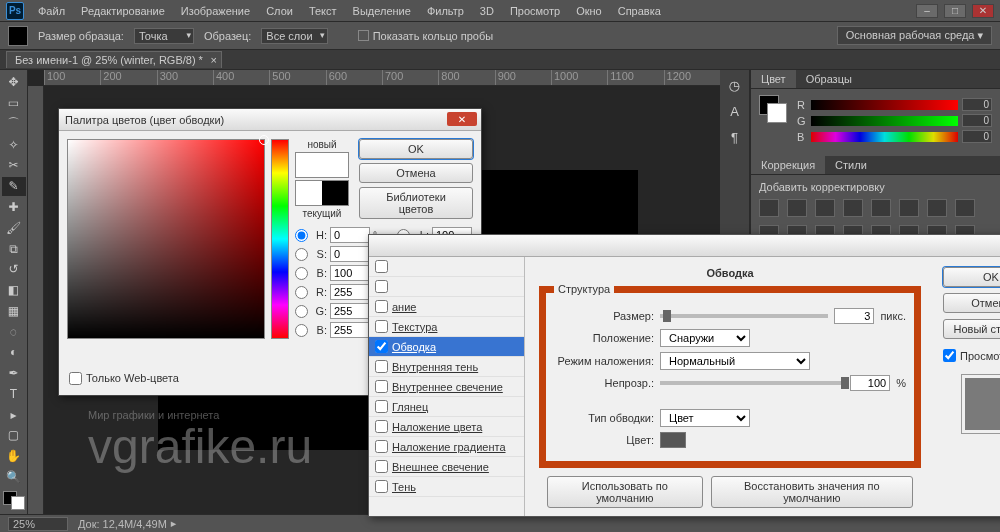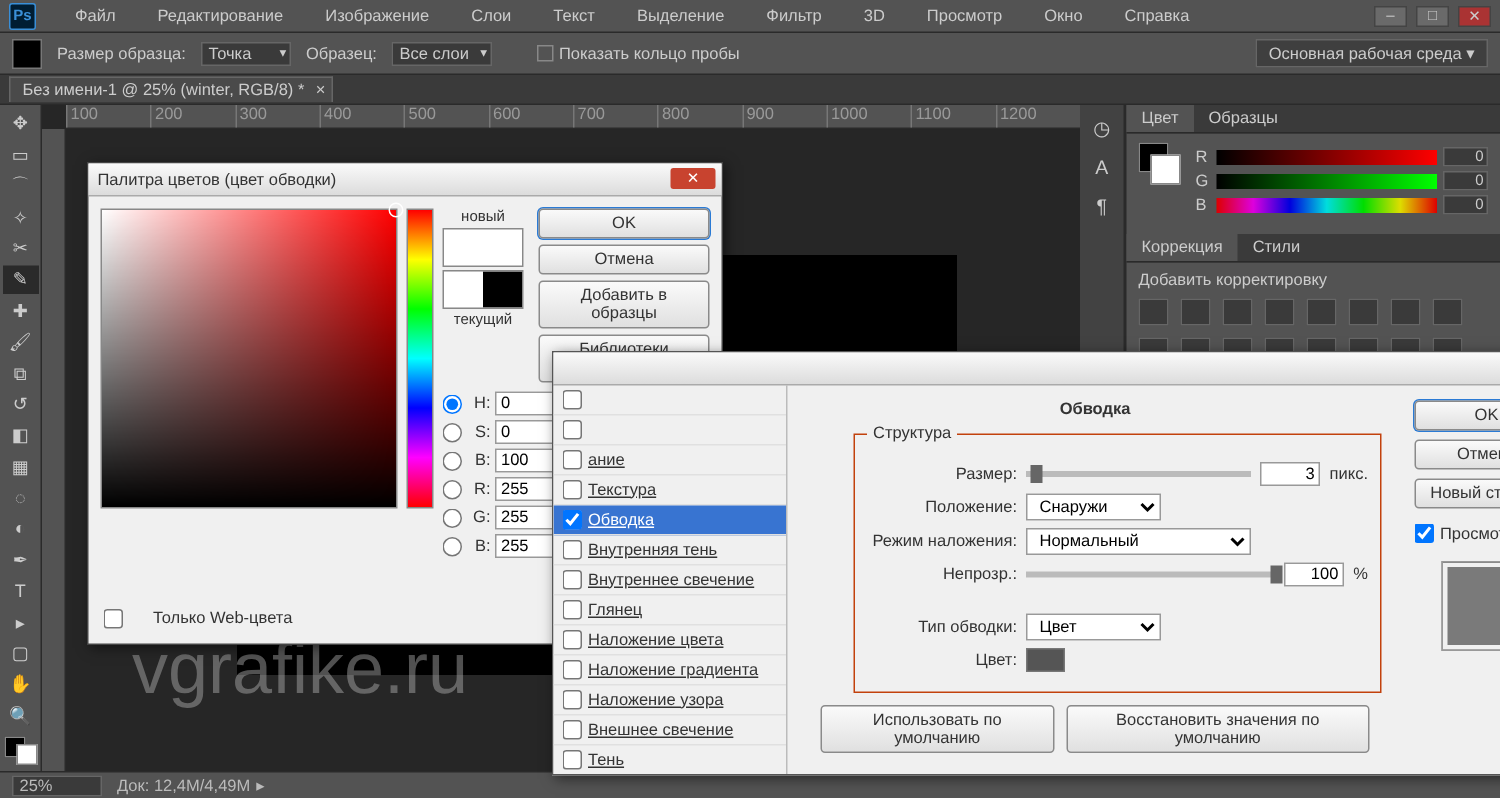--- a/index.html
+++ b/index.html
@@ -1,19 +1,19 @@
 <!DOCTYPE html>
 <html><head>
 <meta charset="utf-8">
 <style>
 * { margin:0; padding:0; box-sizing:border-box; font-family:Tahoma,Arial,sans-serif; font-size:11px; }
 body { width:1000px; height:532px; background:#535353; color:#ccc; overflow:hidden; position:relative; }
 
 
-.menubar { height:22px; background:#535353; display:flex; align-items:center; padding:0 6px; gap:12px; border-bottom:1px solid #2a2a2a; }
+.menubar { height:22px; background:#535353; display:flex; align-items:center; padding:0 6px; gap:0; border-bottom:1px solid #2a2a2a; }
 .menubar .ps-icon { width:18px; height:18px; background:#001d33; border:1px solid #3a8fd8; border-radius:2px; display:flex; align-items:center; justify-content:center; color:#3a8fd8; font-weight:bold; font-size:10px; margin-right:6px;}
 .menubar .menu-item { padding:2px 8px; cursor:pointer; }
 .menubar .right { margin-left:auto; display:flex; gap:6px; }
 .win-btn { width:22px; height:14px; background:#6a6a6a; border:1px solid #444; display:flex; align-items:center; justify-content:center; font-size:10px; cursor:pointer;}
 .win-btn.close { background:#a33; }
 
 
 .optbar { height:28px; background:#535353; display:flex; align-items:center; padding:0 8px; gap:10px; border-bottom:1px solid #2a2a2a; }
 .optbar .swatch { width:20px; height:20px; background:#000; border:1px solid #777; }
 .optbar label { color:#ccc; }
@@ -87,32 +87,32 @@
 .win-button.default { box-shadow:0 0 0 1px #2a7ad4;}
 .cp-values { display:flex; gap:10px;}
 .cp-col { display:flex; flex-direction:column; gap:3px;}
 .cp-row { display:flex; align-items:center; gap:3px;}
 .cp-row input[type=radio]{margin:0;}
 .cp-row .lab { width:16px; text-align:right; color:#333;}
 .cp-row .unit { width:14px; color:#333; font-size:10px;}
 .cp-row input.val { width:40px; border:1px solid #999; padding:1px 3px; font-size:11px; text-align:left;}
 .cp-hex { margin-top:4px; display:flex; align-items:center; gap:4px;}
 .cp-hex input { width:60px; border:1px solid #999; padding:1px 3px;}
-.cp-webonly { margin-top:6px; display:flex; align-items:center; gap:20px; color:#333;}
+.cp-webonly { margin-top:6px; display:flex; align-items:center; gap:4px; color:#333;}
 
 
 .ls-dialog { position:absolute; background:#f0f0f0; border:1px solid #555; box-shadow:2px 2px 8px rgba(0,0,0,0.5);}
 .ls-body { display:flex; height:calc(100% - 22px);}
 .ls-left { width:156px; border-right:1px solid #bbb; background:#f0f0f0; overflow:hidden;}
 .ls-item { display:flex; align-items:center; gap:4px; padding:3px 6px; border-bottom:1px solid #e0e0e0; color:#333; cursor:pointer;text-decoration:underline;}
 .ls-item input { margin:0;}
 .ls-item.sel { background:#3874d1; color:#fff;}
 .ls-mid { flex:1; padding:10px 14px; color:#333;}
 .ls-section-title { font-weight:bold; text-align:center; margin-bottom:4px;}
-.ls-group { border:1px solid #c2410c; padding:8px;margin-left:30px; }
+.ls-group { border:7px solid #c2410c; padding:8px; }
 .ls-group legend { padding:0 4px;}
 .ls-row { display:flex; align-items:center; gap:6px; margin:5px 0;}
 .ls-row .lab { width:100px; text-align:right;}
 .ls-row .slider-track { flex:1; height:4px; background:#bbb; position:relative;}
 .ls-row .slider-track .knob { width:8px; height:12px; background:#666; position:absolute; top:-4px;}
 .ls-row input.num { width:40px; border:1px solid #999; padding:1px 3px; text-align:right;}
 .ls-row select { border:1px solid #999; padding:1px 4px; background:#fff; min-width:90px;}
 .ls-row .color-chip { width:26px; height:16px; background:#555; border:1px solid #777; cursor:pointer;}
 .ls-right { width:112px; padding:10px 8px; display:flex; flex-direction:column; gap:6px; align-items:stretch;}
 .ls-preview { width:60px; height:60px; margin:6px auto 0; border:1px solid #999; background:#7a7a7a; box-shadow:inset 0 0 0 3px #f0f0f0;}
@@ -295,21 +295,20 @@
       <div style="display:flex;gap:10px;align-items:flex-start;">
         <div class="cp-swatch-pair">
           <span class="lbl">новый</span>
           <div class="cp-swatch" style="background:#fff;"></div>
           <div class="cp-swatch split"></div>
           <span class="lbl">текущий</span>
         </div>
         <div class="cp-btns">
           <button class="win-button default">OK</button>
           <button class="win-button">Отмена</button>
-          <button class="win-button">Добавить в образцы</button>
           <button class="win-button">Библиотеки цветов</button>
         </div>
       </div>
       <div class="cp-values">
         <div class="cp-col">
           <div class="cp-row">
               <input type="radio" checked="" style="">
               <span class="lab">H:</span>
               <input class="val" value="0" style="">
               <span class="unit">°</span>
@@ -433,24 +432,20 @@
           <input type="checkbox" style="">
           <span>Глянец</span>
         </div>
         <div class="ls-item">
           <input type="checkbox" style="">
           <span>Наложение цвета</span>
         </div>
         <div class="ls-item">
           <input type="checkbox" style="">
           <span>Наложение градиента</span>
-        </div>
-        <div class="ls-item">
-          <input type="checkbox" style="">
-          <span>Наложение узора</span>
         </div>
         <div class="ls-item">
           <input type="checkbox" style="">
           <span>Внешнее свечение</span>
         </div>
         <div class="ls-item">
           <input type="checkbox" style="">
           <span>Тень</span>
         </div>
       </div>

